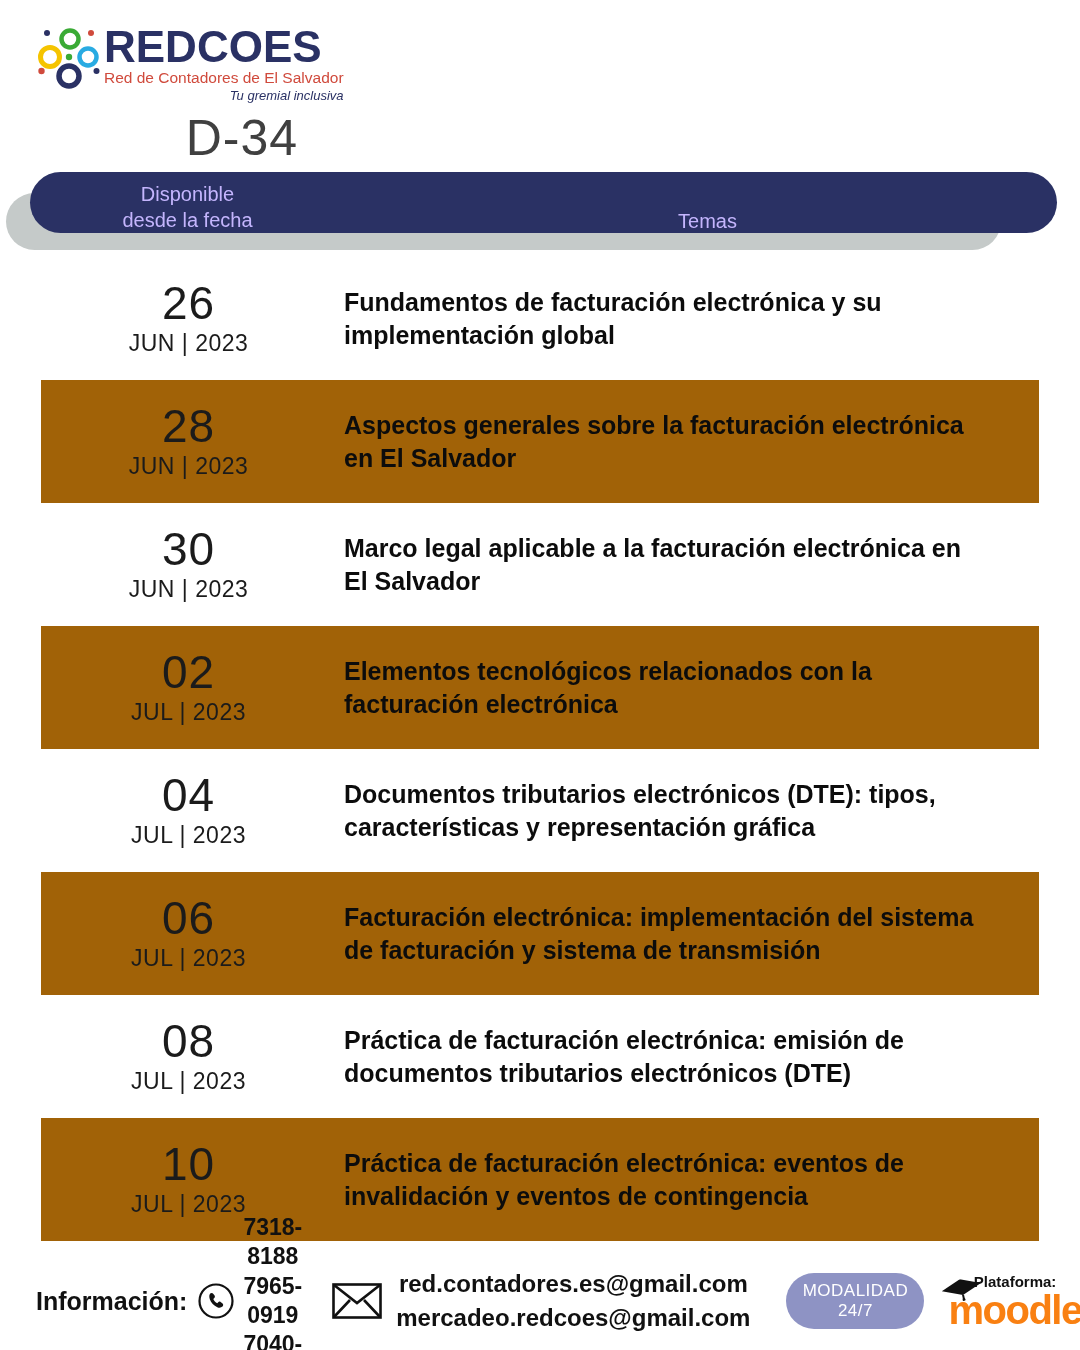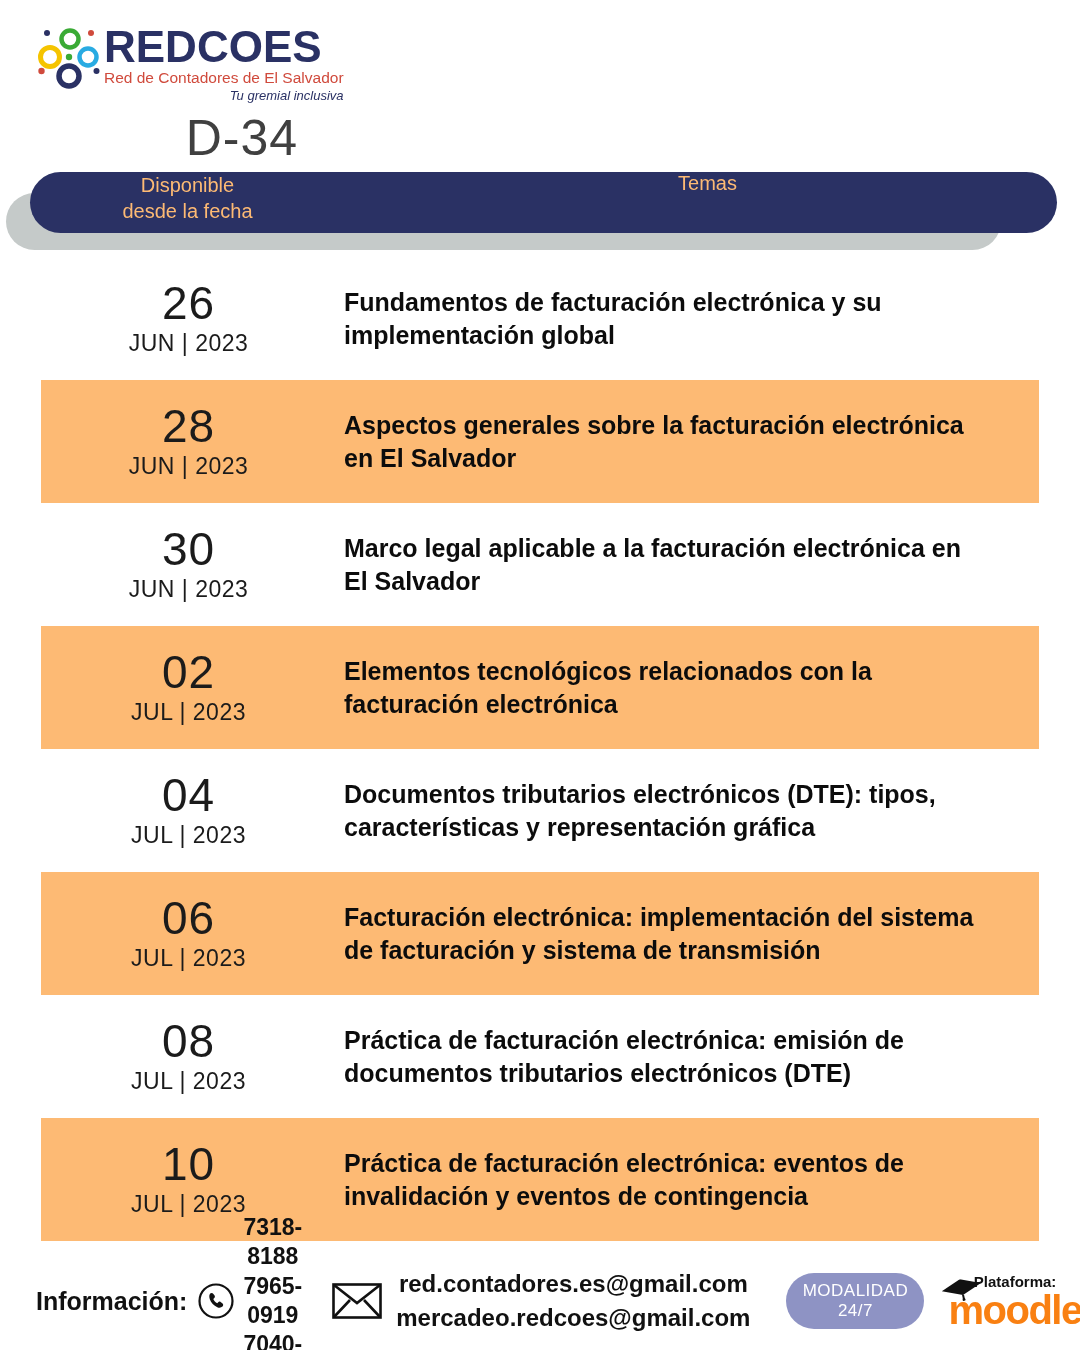--- a/index.html
+++ b/index.html
@@ -18,28 +18,28 @@
   .course-code { text-align:right; font-size:50px; font-weight:400; color:#404040; margin-top:6px; letter-spacing:1px; }
 
   .page-title { position:absolute; left:375px; top:48px; width:650px; text-align:center;
                 font-size:31px; font-weight:700; color:#2a3164; line-height:1.25; }
 
   
   .thead-wrap { position:absolute; left:0; top:172px; width:1080px; height:80px; }
   .thead-shadow { position:absolute; left:6px; top:21px; width:995px; height:57px;
                   border-radius:29px; background:#c5cac9; }
   .thead { position:absolute; left:30px; top:0; width:1027px; height:61px; border-radius:31px;
-           background:#2a3164; display:flex; align-items:flex-start; color:#fdba74;gap:13px; }
+           background:#2a3164; display:flex; align-items:flex-end; color:#c4b5fd;gap:13px; }
   .th-date { width:315px; text-align:center; font-size:20px; line-height:1.3; }
   .th-topics { flex:1; text-align:center; font-size:20px; }
 
   
   .rows { position:absolute; left:0; top:257px; width:1080px; }
   .row { display:flex; align-items:center; height:123px; margin:0 41px;gap:8px; }
-  .row.alt { background:#fdba74; }
+  .row.alt { background:#a16207; }
   .cell-date { width:295px; text-align:center; color:#1b1b1b; }
   .day { font-size:46px; font-weight:400; letter-spacing:1px; line-height:1; }
   .month { font-size:23px; margin-top:4px; letter-spacing:0.5px; }
   .cell-topic { flex:1; font-size:25px; font-weight:700; color:#0c0c0c; line-height:1.3; padding-right:48px; }
 
   
   .footer { position:absolute; left:0; top:1252px; width:1080px; height:98px;
             display:flex; align-items:center; }
   .info-label { margin-left:36px; font-size:25px; font-weight:700; color:#111; white-space:nowrap; }
   .wa-icon { margin-left:10px; flex:0 0 auto; }

